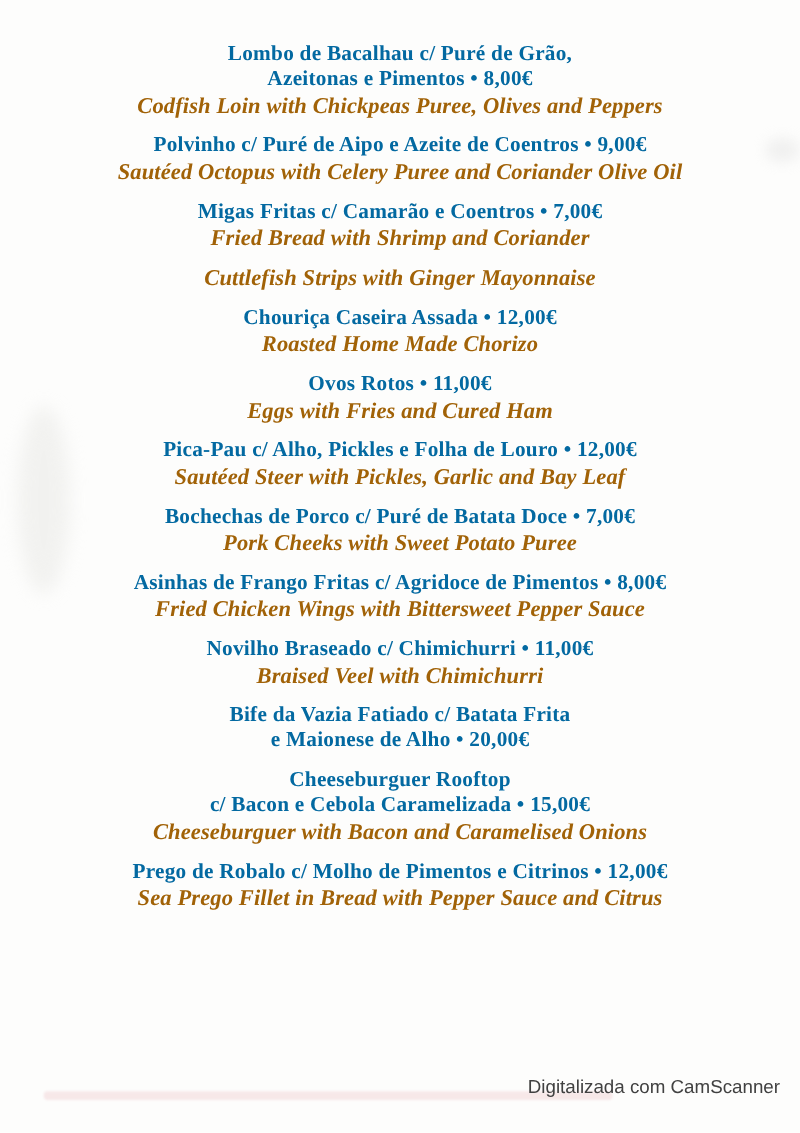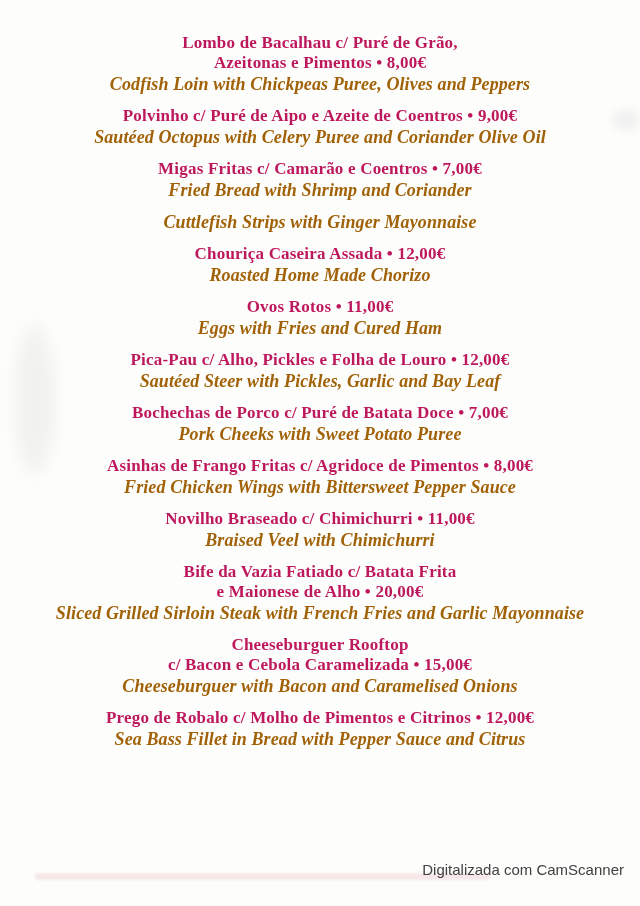--- a/index.html
+++ b/index.html
@@ -21,21 +21,21 @@
     z-index: 2;
   }
   .item {
     margin-bottom: 12px;
   }
   .title {
     font-family: "Liberation Serif", serif;
     font-weight: bold;
     font-size: 17px;
     line-height: 20px;
-    color: #be185d;
+    color: #0369a1;
     white-space: pre-line;
     letter-spacing: 0.2px;
   }
   .trans {
     font-family: "Liberation Serif", serif;
     font-style: italic;
     font-weight: 600;
     font-size: 18px;
     line-height: 20px;
     margin-top: 1px;
@@ -147,32 +147,31 @@
     </div>
 
     <div class="item">
       <div class="title">Novilho Braseado c/ Chimichurri • 11,00€</div>
       <div class="trans">Braised Veel with Chimichurri</div>
     </div>
 
     <div class="item">
       <div class="title">Bife da Vazia Fatiado c/ Batata Frita
 e Maionese de Alho • 20,00€</div>
-      <div class="trans">Sliced Grilled Sirloin Steak with French Fries and Garlic Mayonnaise</div>
     </div>
 
     <div class="item">
       <div class="title">Cheeseburguer Rooftop
 c/ Bacon e Cebola Caramelizada • 15,00€</div>
       <div class="trans">Cheeseburguer with Bacon and Caramelised Onions</div>
     </div>
 
     <div class="item">
       <div class="title">Prego de Robalo c/ Molho de Pimentos e Citrinos • 12,00€</div>
-      <div class="trans">Sea Bass Fillet in Bread with Pepper Sauce and Citrus</div>
+      <div class="trans">Sea Prego Fillet in Bread with Pepper Sauce and Citrus</div>
     </div>
 
 
   </div>
 
   <div class="watermark">Digitalizada com CamScanner</div>
 
 </div>
 
 </body></html>

